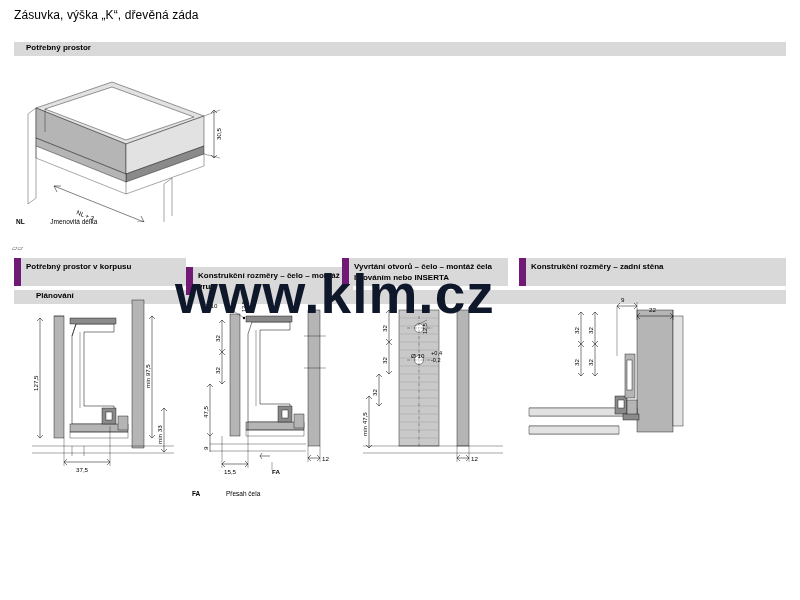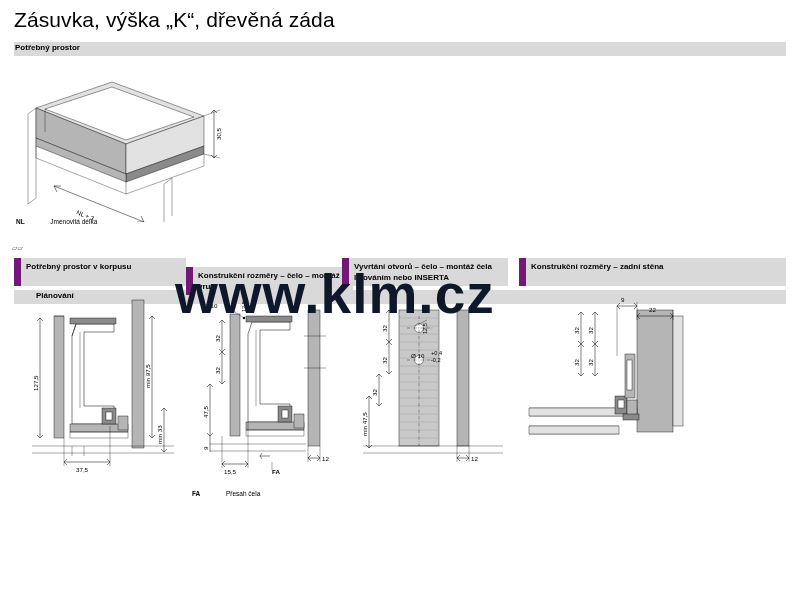--- a/index.html
+++ b/index.html
@@ -11,34 +11,34 @@
     overflow: hidden;
   }
   #page {
     position: relative;
     width: 800px; height: 600px;
     background: #fff;
   }
   .title {
     position: absolute;
     left: 14px; top: 8px;
-    font-size: 21px;
+    font-size: 12px;
     color: #000;
     letter-spacing: .1px;
   }
   .bandbar {
     position: absolute;
     background: #d9d9d9;
     height: 14px;
     left: 14px;
     width: 772px;
   }
   .bandbar .lbl {
     position: absolute;
-    left: 1px; top: 1px;
+    left: 12px; top: 1px;
     font-size: 8px;
     font-weight: bold;
     color: #000;
   }
   .bandbar.plan .lbl { left: 22px; }
   .plan-mark {
     position: absolute;
     left: 12px; top: 4px;
     font-size: 7px;
     color: #555;

